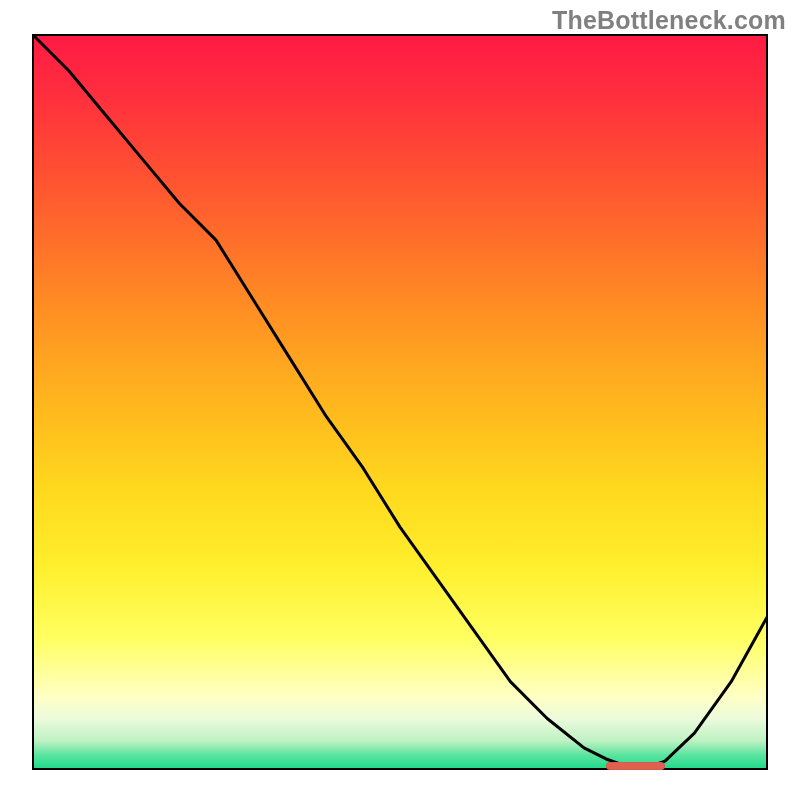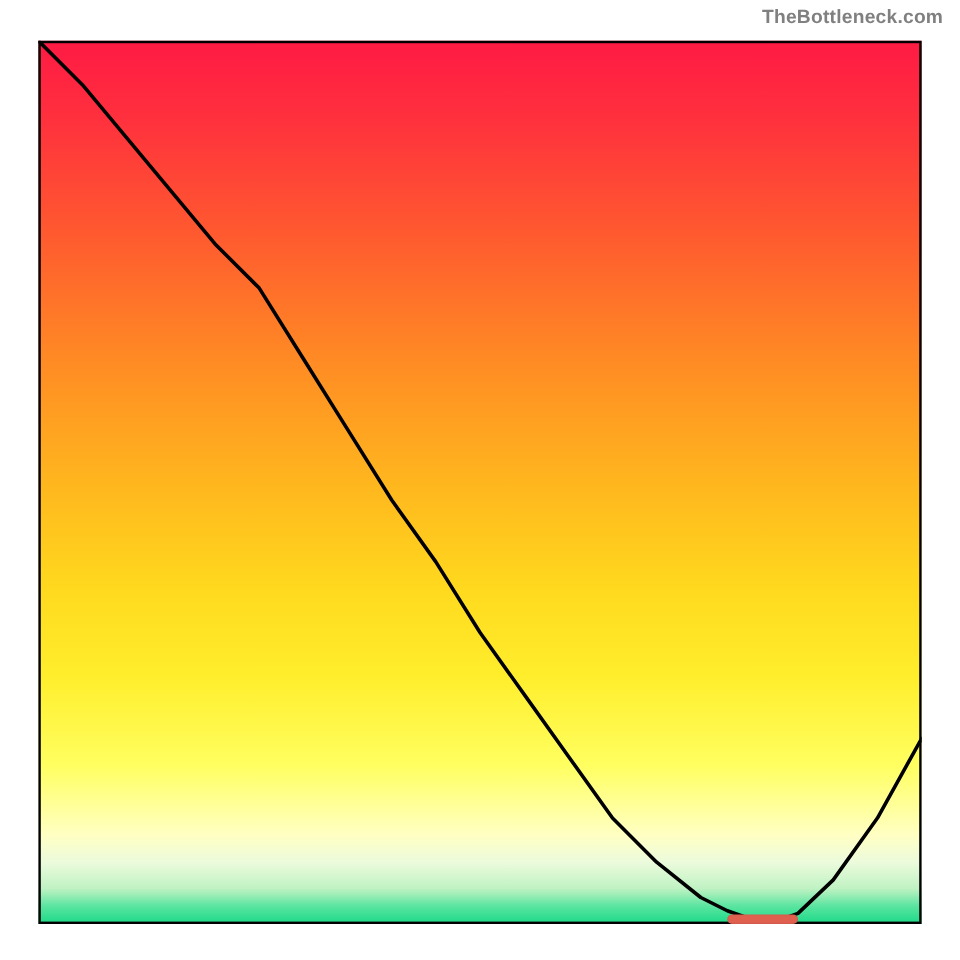--- a/index.html
+++ b/index.html
@@ -3,21 +3,21 @@
 <meta charset="utf-8">
 <style>
   * { margin: 0; padding: 0; box-sizing: border-box; }
   html, body { width: 800px; height: 800px; overflow: hidden; background: #fff; }
   .wrap { position: relative; width: 800px; height: 800px; }
   .attribution {
     position: absolute;
     top: 6px;
     right: 14px;
     font-family: Arial, Helvetica, sans-serif;
-    font-size: 16px;
+    font-size: 25px;
     font-weight: bold;
     color: #808080;
     letter-spacing: 0.2px;
   }
   .plot-area {
     position: absolute;
     left: 32px;
     top: 34px;
     width: 736px;
     height: 736px;

